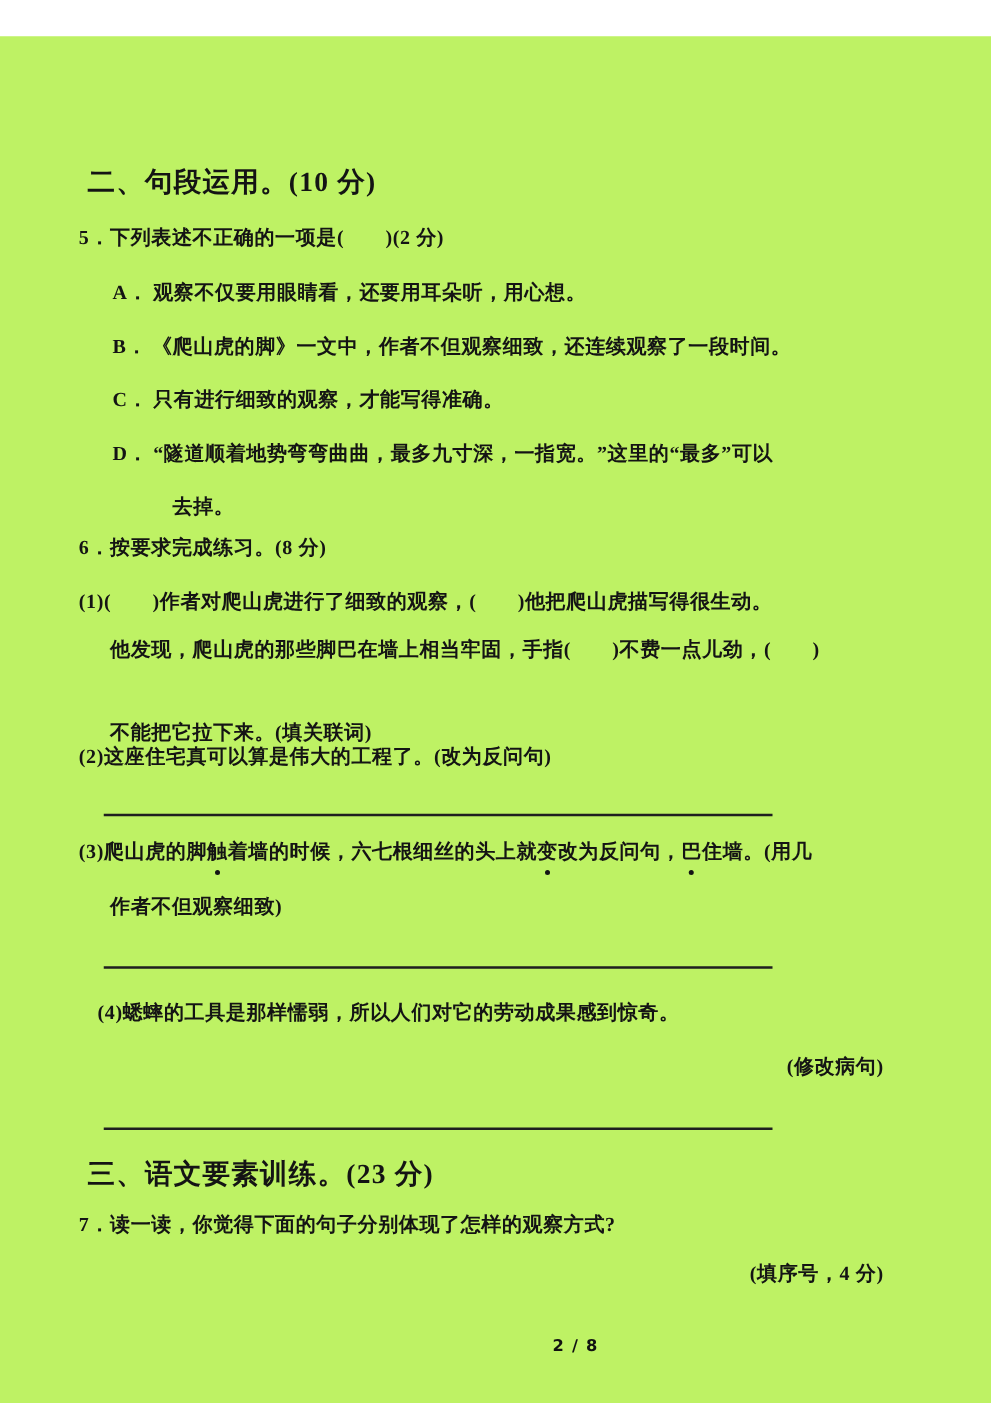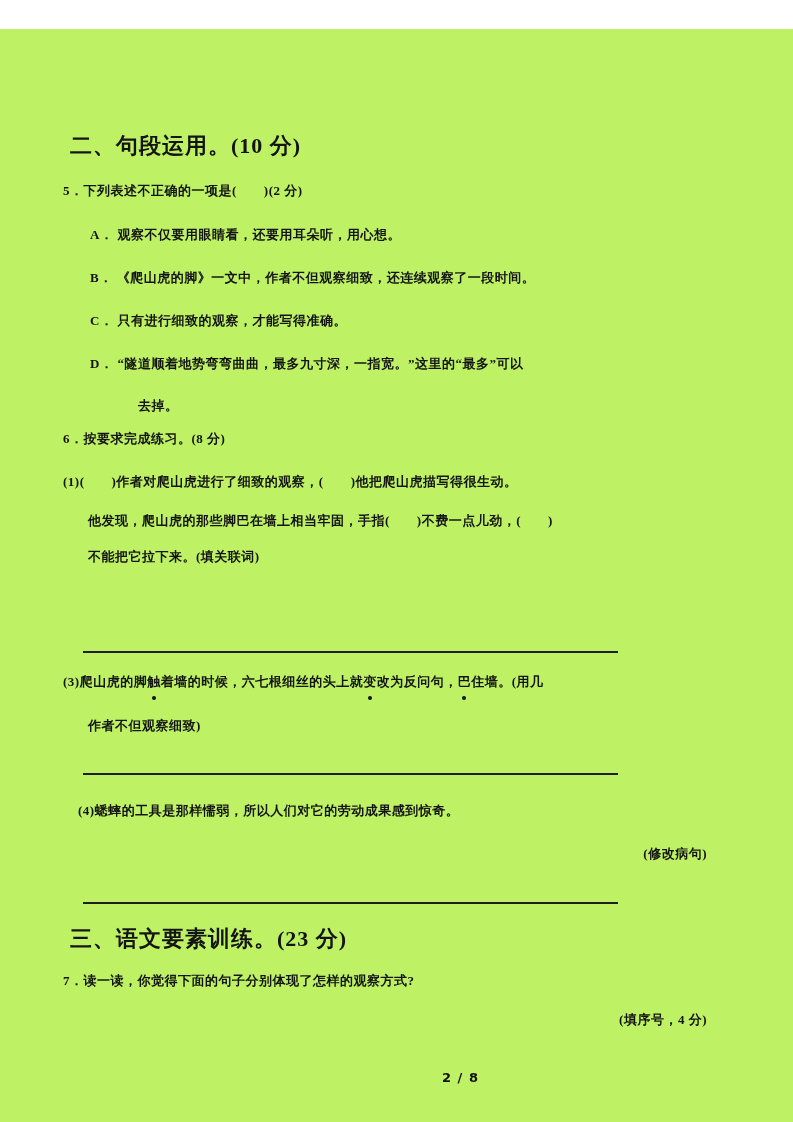--- a/index.html
+++ b/index.html
@@ -8,21 +8,21 @@
     width:793px;height:1122px;
     background:#bef264;
     color:#141414;
     font-family:"Liberation Serif","DejaVu Serif",serif;
     font-weight:600;
     overflow:hidden;
     margin-top:29px;
   }
   .ln{
     position:absolute;
-    font-size:13px;
+    font-size:16px;
     line-height:26px;
     white-space:nowrap;
     letter-spacing:0.5px;
   }
   .heading{
     font-size:22px;
     font-weight:700;
     letter-spacing:1px;
   }
   .opt-label{margin-right:4px;}
@@ -76,22 +76,23 @@
 
   <div class="ln" style="top:322px;left:90px">
     <span class="opt-label">D．</span><span>“隧道顺着地势弯弯曲曲，最多九寸深，一指宽。”这里的“最多”可以</span>
   </div>
   <div class="ln" style="top:364px;left:138px">去掉。</div>
 
   <div class="ln" style="top:397px;left:63px">6．按要求完成练习。(8 分)</div>
 
   <div class="ln" style="top:440px;left:63px">(1)(　　)作者对爬山虎进行了细致的观察，(　　)他把爬山虎描写得很生动。</div>
   <div class="ln" style="top:479px;left:88px">他发现，爬山虎的那些脚巴在墙上相当牢固，手指(　　)不费一点儿劲，(　　)</div>
-  <div class="ln" style="top:515px;left:88px">不能把它拉下来。(填关联词)</div>
+  <div class="ln" style="top:545px;left:88px">不能把它拉下来。(填关联词)</div>
 
+  <div class="ln" style="top:564px;left:63px">(2)这座住宅真可以算是伟大的工程了。(改为反问句)</div>
 
   <div class="rule" style="top:622px;left:83px;width:535px"></div>
 
   <div class="ln" style="top:640px;left:63px">
     <span>(3)爬山虎的脚</span><span class="emph">触</span><span>着墙的时候，六七根细丝的头上就</span><span class="emph">变</span><span>改为反问句，</span><span class="emph">巴</span><span>住墙。(用几</span>
   </div>
   <div class="ln" style="top:684px;left:88px">作者不但观察细致)</div>
 
   <div class="rule" style="top:744px;left:83px;width:535px"></div>
 

